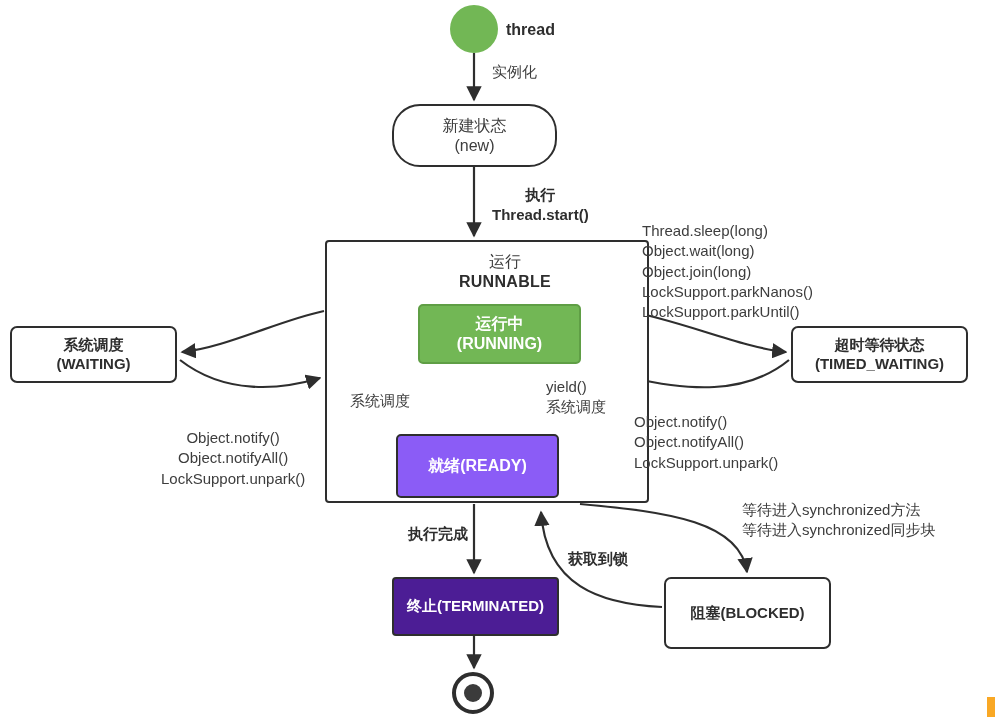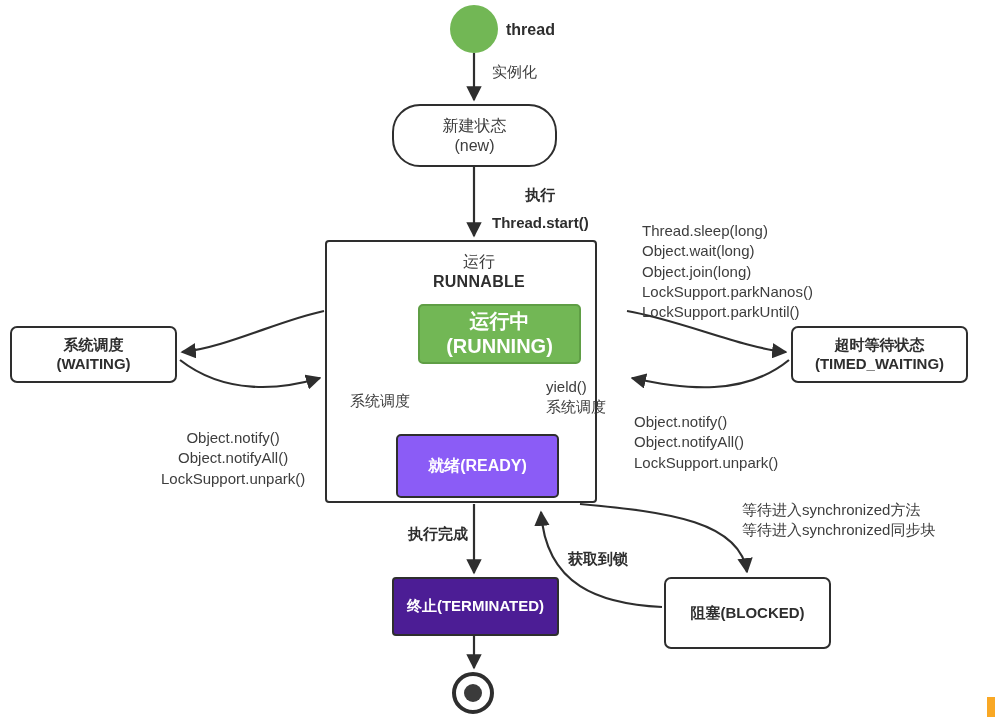--- a/index.html
+++ b/index.html
@@ -44,36 +44,36 @@
     display: block;
     white-space: nowrap;
   }
   .node-new {
     left: 392px; top: 104px; width: 165px; height: 63px;
     font-size: 16px;
     color: #3d3d3d;
     border-radius: 28px;
   }
   .node-runnable {
-    left: 325px; top: 240px; width: 272px; height: 263px;
+    left: 325px; top: 240px; width: 324px; height: 263px;
     justify-content: flex-start;
     padding-top: 10px;
     border-radius: 4px;
     padding-left: 36px;
   }
   .node-runnable .title1 { font-size: 16px; color: #3d3d3d; }
   .node-runnable .title2 { font-size: 16px; font-weight: bold; color: #2e2e2e; letter-spacing: .3px;}
   .node-running {
     left: 418px; top: 304px; width: 163px; height: 60px;
     background: #72b755;
     border: 2px solid #5f9e45;
     border-radius: 5px;
     color: #ffffff;
     font-weight: bold;
-    font-size: 20px;
+    font-size: 16px;
   }
   .node-ready {
     left: 396px; top: 434px; width: 163px; height: 64px;
     background: #8b5cf6;
     border: 2px solid #2e2e2e;
     border-radius: 5px;
     color: #ffffff;
     font-weight: bold;
     font-size: 16px;
   }
@@ -196,21 +196,21 @@
     <span class="ln">实例化</span>
   </div>
 
   <div class="node node-new">
     <span class="ln">新建状态</span>
     <span class="ln">(new)</span>
   </div>
 
   <div class="lbl lbl-start ctr">
     <span class="ln bold" style="font-weight:bold;color:#2e2e2e;">执行</span>
-    <span class="ln bold" style="font-weight:bold;color:#2e2e2e;margin-top:8px;">Thread.start()</span>
+    <span class="ln bold" style="font-weight:bold;color:#2e2e2e;">Thread.start()</span>
   </div>
 
   <div class="node node-runnable">
     <span class="ln title1">运行</span>
     <span class="ln title2">RUNNABLE</span>
   </div>
 
   <div class="node node-running">
     <span class="ln">运行中</span>
     <span class="ln">(RUNNING)</span>

